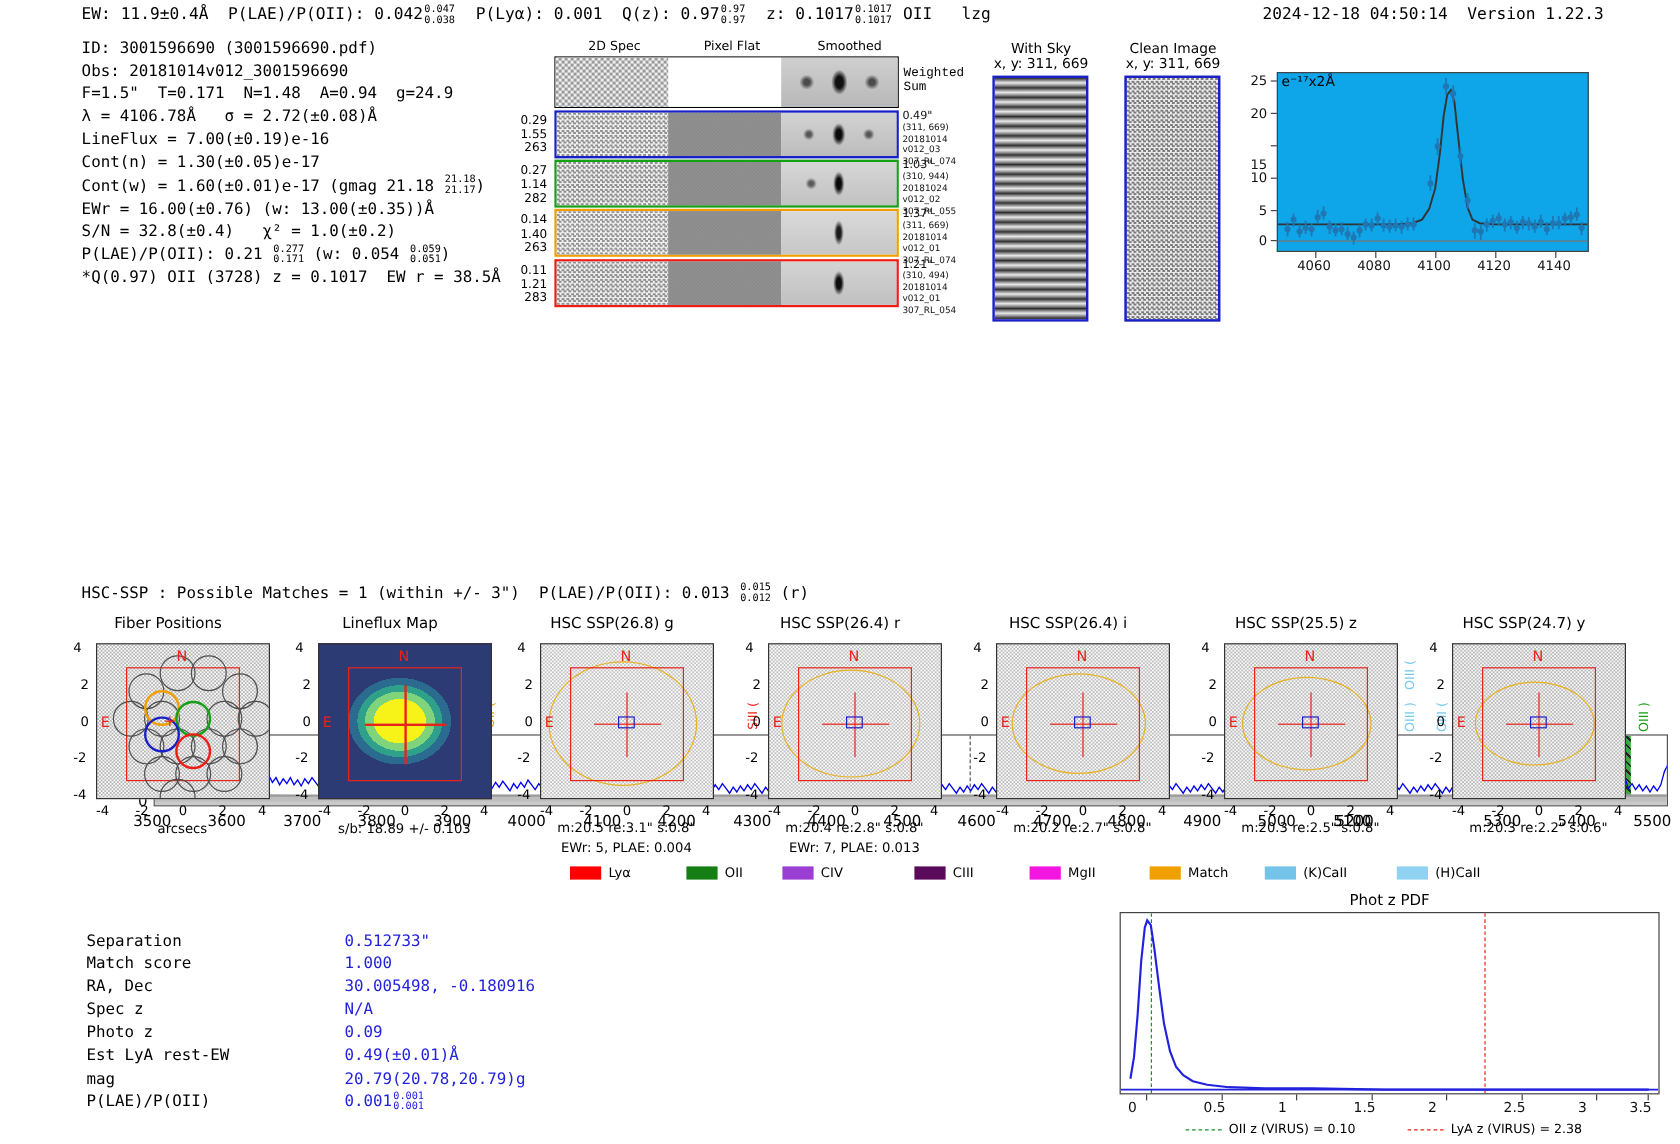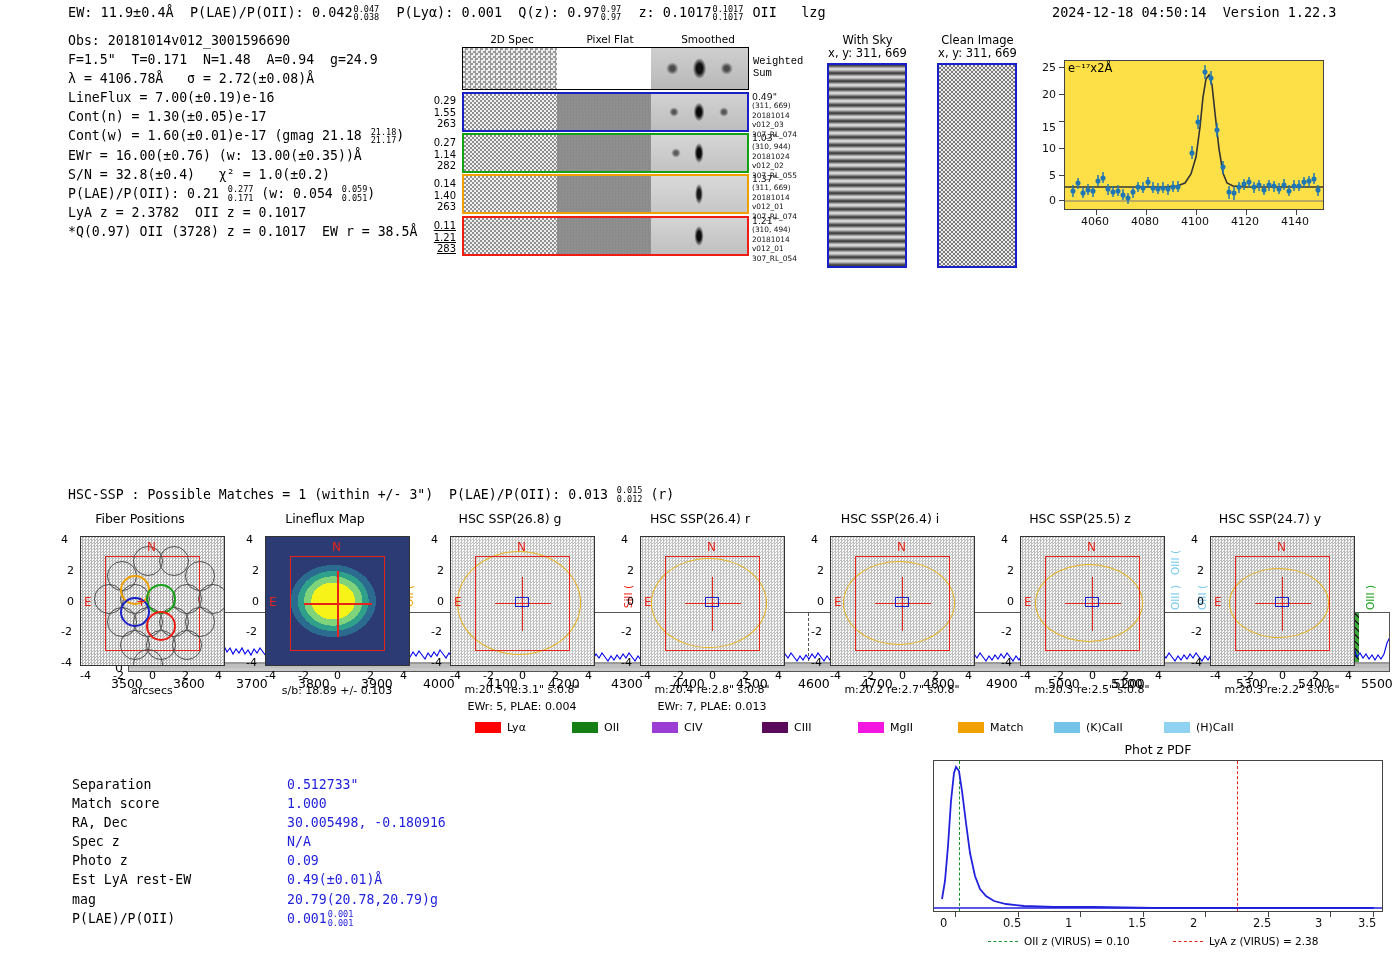--- a/index.html
+++ b/index.html
@@ -32,21 +32,21 @@
   .sp-title { position:absolute; font-family:"DejaVu Sans",sans-serif; font-size:10.5px; text-align:center; }
   .pbox { position:absolute; display:flex; }
   .pcell { height:100%; }
   .lbl-left { position:absolute; font-family:"DejaVu Sans",sans-serif; font-size:10px; text-align:right; line-height:11.6px; }
   .lbl-right { position:absolute; font-family:"DejaVu Sans",sans-serif; font-size:7.4px; line-height:9.4px; color:#111; }
   .lbl-right .big { font-size:9.3px; }
   .wsum { position:absolute; font-family:Liberation Mono, monospace; font-size:10.5px; line-height:12px; }
 
   
   .axwrap { position:absolute; }
-  .axbox { position:absolute; border:1.1px solid #444; background:#fde047;text-decoration:underline; }
+  .axbox { position:absolute; border:1.1px solid #444; background:#0ea5e9;text-decoration:underline; }
   .tick { position:absolute; background:#444; }
   .ticklbl { position:absolute; font-family:"DejaVu Sans",sans-serif; font-size:11px; color:#111; }
   .axnote { position:absolute; font-family:"DejaVu Sans",sans-serif; font-size:11.5px; }
   .linelabel { position:absolute; font-family:"DejaVu Sans",sans-serif; font-size:10.5px;
                writing-mode:vertical-rl; text-orientation:mixed; transform:rotate(180deg);
                white-space:nowrap; letter-spacing:0px; }
   .specband { position:absolute; }
   #spec-xlabels span { position:absolute; font-family:"DejaVu Sans",sans-serif; font-size:12.5px; }
   .lg-item { position:absolute; font-family:"DejaVu Sans",sans-serif; font-size:11px; display:flex; align-items:center; }
   .lg-sw { width:26px; height:11px; margin-right:6px; display:inline-block; }
@@ -76,30 +76,30 @@
   .pz-dash.red { border-top-color:#e8231a; }
 </style>
 </head>
 <body>
 
 <div class="abs mono nowrap" id="hdr-line"><span>EW:</span> <span>11.9±0.4Å</span>&nbsp; <span>P(LAE)/P(OII):</span> <span>0.042</span><sub class="sup2"><i>0.047</i><i>0.038</i></sub>&nbsp; <span>P(Lyα):</span> <span>0.001</span>&nbsp; <span>Q(z):</span> <span>0.97</span><sub class="sup2"><i>0.97</i><i>0.97</i></sub>&nbsp; <span>z:</span> <span>0.1017</span><sub class="sup2"><i>0.1017</i><i>0.1017</i></sub> <span>OII</span>&nbsp;&nbsp; <span>lzg</span></div>
 
 <div class="abs mono nowrap" id="hdr-stamp"><span>2024-12-18 04:50:14</span>&nbsp; <span>Version 1.22.3</span></div>
 
 <div class="abs mono" id="info-block">
+  <div class="row">ID: 3001596690 (3001596690.pdf)</div>
   <div class="row">Obs: 20181014v012_3001596690</div>
   <div class="row">F=1.5"  T=0.171  N=1.48  A=0.94  g=24.9</div>
   <div class="row">λ = 4106.78Å   σ = 2.72(±0.08)Å</div>
   <div class="row">LineFlux = 7.00(±0.19)e-16</div>
   <div class="row">Cont(n) = 1.30(±0.05)e-17</div>
   <div class="row"><span>Cont(w) = 1.60(±0.01)e-17 (gmag 21.18 </span><span class="frac"><i>21.18</i><i>21.17</i></span><span>)</span></div>
   <div class="row">EWr = 16.00(±0.76) (w: 13.00(±0.35))Å</div>
   <div class="row">S/N = 32.8(±0.4)   χ² = 1.0(±0.2)</div>
   <div class="row"><span>P(LAE)/P(OII): 0.21 </span><span class="frac"><i>0.277</i><i>0.171</i></span><span> (w: 0.054 </span><span class="frac"><i>0.059</i><i>0.051</i></span><span>)</span></div>
-  <div class="row">LyA z = 2.3782  OII z = 0.1017</div>
   <div class="row">*Q(0.97) OII (3728) z = 0.1017  EW r = 38.5Å</div>
 </div>
 
 <div class="abs" id="specgrid" style="left:462px; top:33px; width:320px; height:222px;">
 
   <div class="sp-title" style="left:0px;   top:0px;  width:100px;">2D Spec</div>
   <div class="sp-title" style="left:98px;  top:0px;  width:100px;">Pixel Flat</div>
   <div class="sp-title" style="left:196px; top:0px;  width:100px;">Smoothed</div>
 
   <div class="pbox" style="left:0px; top:14px; width:287px; height:43px; border:1.4px solid #000;">
@@ -180,21 +180,21 @@
        linear-gradient(#d9d9d9,#c7c7c7);"></div>
   </div>
   <div class="lbl-right" style="left:290px; top:141px;">
     <div class="big">1.37"</div>
     <div>(311, 669)</div>
     <div>20181014</div>
     <div>v012_01</div>
     <div>307_RL_074</div>
   </div>
 
-  <div class="lbl-left" style="left:-50px; top:187px; width:44px;text-decoration:underline;">
+  <div class="lbl-left" style="left:-50px; top:187px; width:44px;">
     <div>0.11</div>
       <div>1.21</div>
       <div>283</div>
   </div>
   <div class="pbox" style="left:0px; top:183px; width:287px; height:40px; border:2px solid #ee1c14;">
     <div class="pcell" style="width:33%; background:
        repeating-conic-gradient(#8f8f8f 0% 25%, #efefef 0% 50%) 0 0/4px 4px,
        radial-gradient(ellipse 6px 10px at 52% 50%, #000 45%, rgba(0,0,0,0) 78%) #cecece;"></div>
     <div class="pcell" style="width:33%; background:repeating-conic-gradient(#8a8a8a 0% 25%, #919191 0% 50%) 0 0/3px 3px, #8d8d8d;"></div>
     <div class="pcell" style="width:34%; background:
@@ -329,21 +329,21 @@
           <circle cx="249" cy="118" r="1.8"></circle>
         <line x1="253" y1="124" x2="253" y2="135"></line>
           <circle cx="253" cy="129" r="1.8"></circle>
       </g>
     </svg>
   </div>
 
   <div>
     <span class="ticklbl" style="left:10px; top:3px;">25</span>
     <span class="ticklbl" style="left:10px; top:30px;">20</span>
-    <span class="ticklbl" style="left:10px; top:63px;text-align:right;">15</span>
+    <span class="ticklbl" style="left:10px; top:73px;text-align:right;">15</span>
     <span class="ticklbl" style="left:10px; top:84px;">10</span>
     <span class="ticklbl" style="left:17px; top:111px;">5</span>
     <span class="ticklbl" style="left:17px; top:136px;">0</span>
     <div class="tick" style="left:27px; top:9px;   width:5px; height:1px;"></div>
     <div class="tick" style="left:27px; top:36px;  width:5px; height:1px;"></div>
     <div class="tick" style="left:27px; top:63px;  width:5px; height:1px;"></div>
     <div class="tick" style="left:27px; top:90px;  width:5px; height:1px;"></div>
     <div class="tick" style="left:27px; top:117px; width:5px; height:1px;"></div>
     <div class="tick" style="left:27px; top:142px; width:5px; height:1px;"></div>
   </div>

